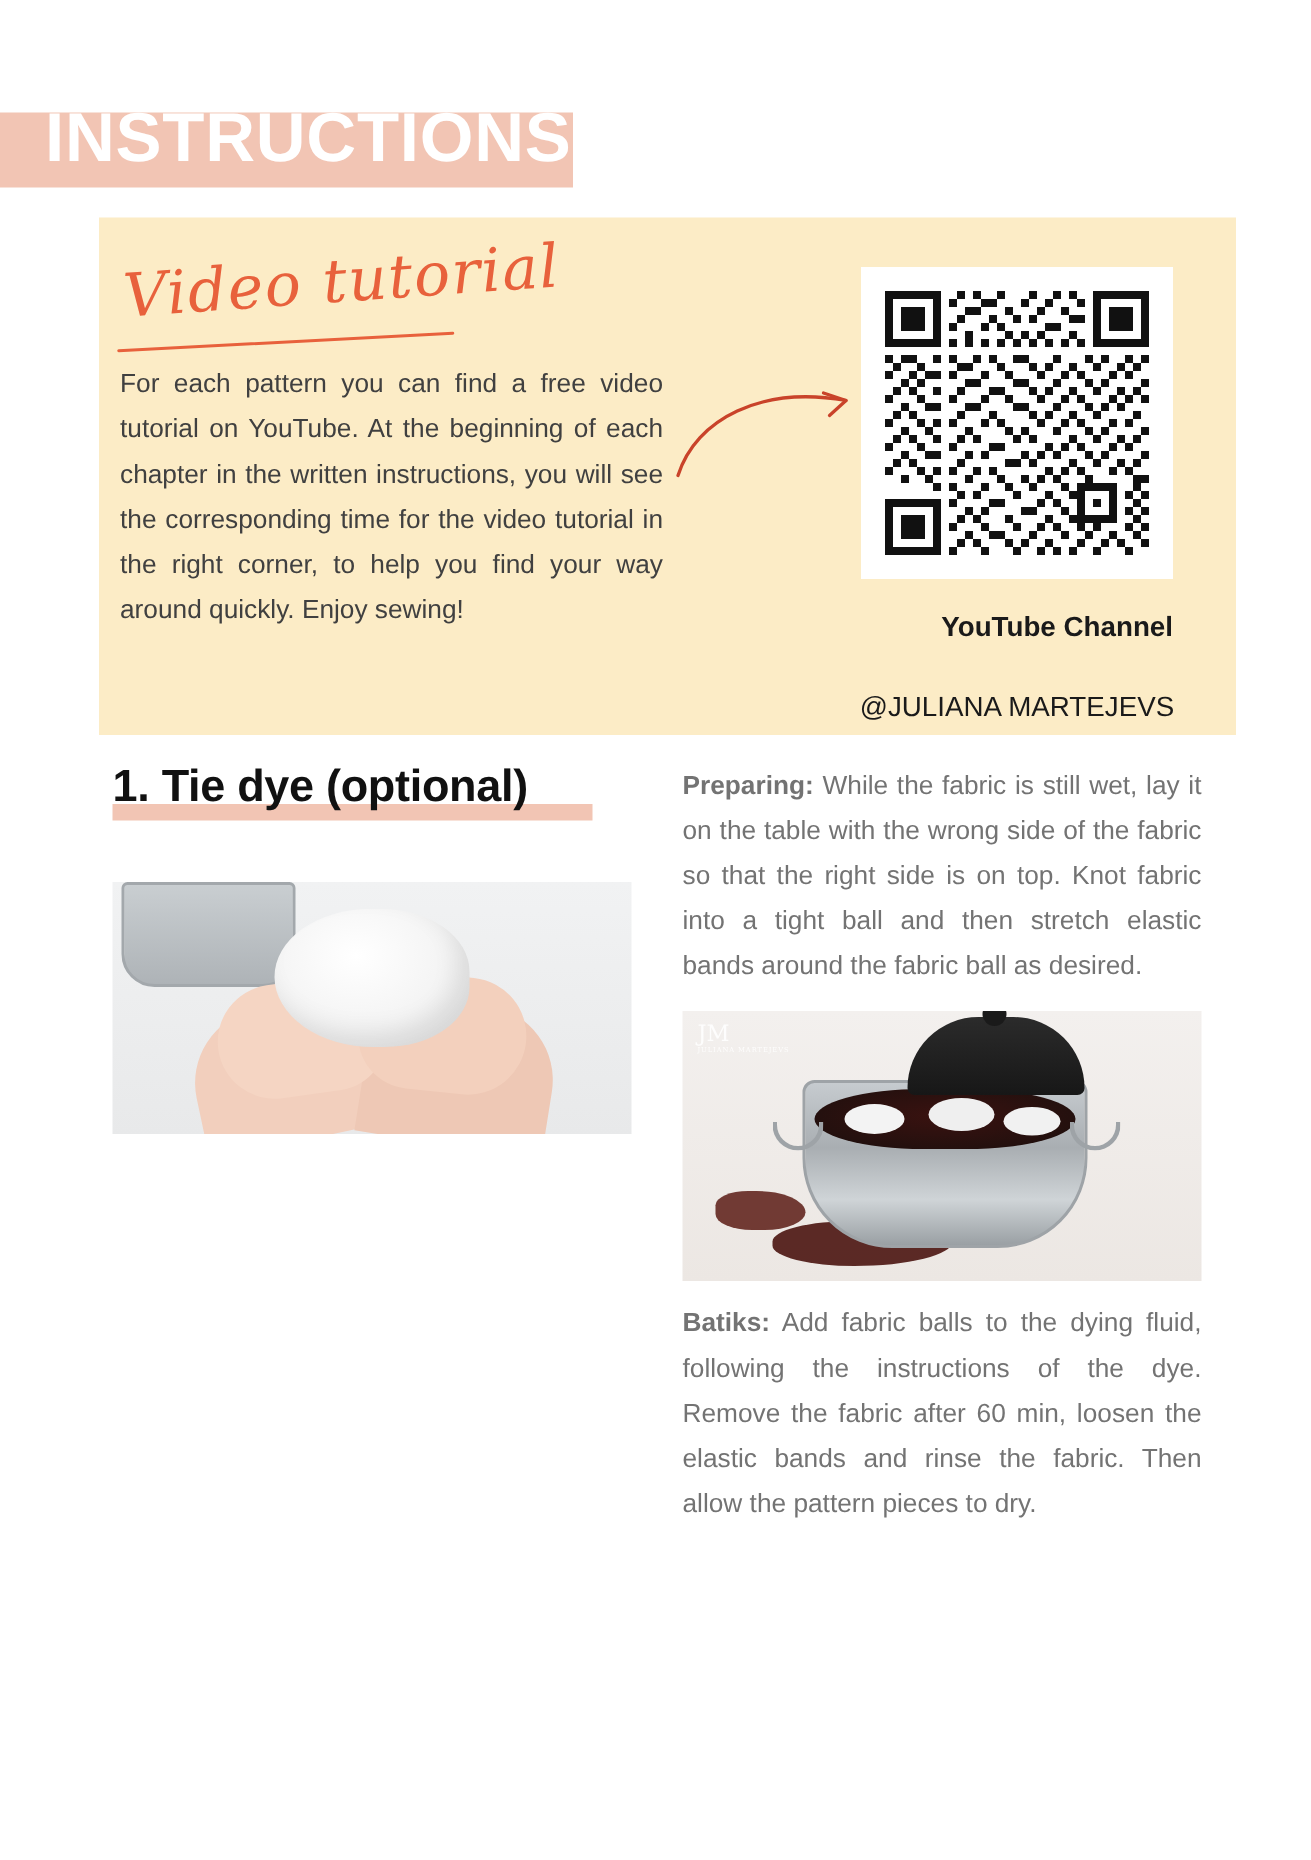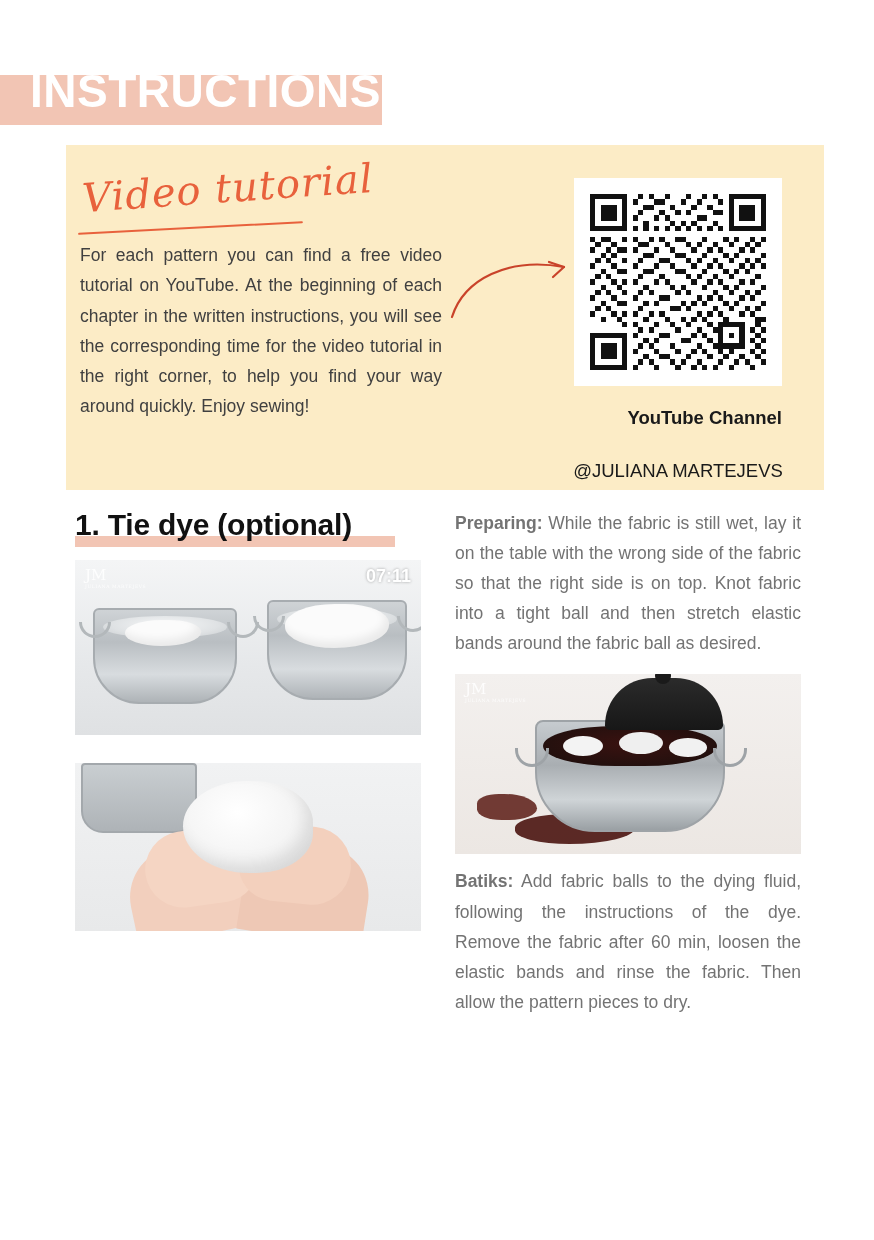--- a/index.html
+++ b/index.html
@@ -565,41 +565,20 @@
 
   <div class="yt-line1">YouTube Channel</div>
   <div class="yt-line2">@JULIANA MARTEJEVS</div>
 </div>
 
 <div class="section-heading-hl"></div>
 <div class="section-heading">1. Tie dye (optional)</div>
 
 <div class="col-left">
 
-  <div class="photo p1">
-    <div class="wm">
-      <span>JM</span>
-      <small>JULIANA MARTEJEVS</small>
-    </div>
-    <div class="timecode">07:11</div>
-
-    <div class="pot pot-body" style="left:18px; top:48px; width:140px; height:92px;">
-      <div class="pot-inner"></div>
-      <div class="fabric-blob" style="left:30px; top:10px; width:76px; height:26px;"></div>
-    </div>
-    <div class="handle" style="left:4px; top:62px;"></div>
-    <div class="handle" style="left:152px; top:62px;"></div>
-
-    <div class="pot pot-body" style="left:192px; top:40px; width:136px; height:96px;">
-      <div class="pot-inner"></div>
-      <div class="fabric-blob" style="left:16px; top:2px; width:104px; height:44px;"></div>
-    </div>
-    <div class="handle" style="left:178px; top:56px;"></div>
-    <div class="handle" style="left:322px; top:56px;"></div>
-  </div>
 
   <div class="caption-gap"></div>
 
   <div class="caption-gap" style="height:16px"></div>
 
   <div class="photo p2">
 
     <div style="position:absolute;left:6px;top:0px;width:112px;height:66px;border-radius:4px 4px 22px 22px;background:linear-gradient(180deg,#c9ced1,#aeb3b7);border:2px solid #a3a8ac;"></div>
 
     <div style="position:absolute;left:54px;top:82px;width:120px;height:92px;background:#f2cfbd;border-radius:50px 30px 0 0;transform:rotate(-12deg);"></div>

